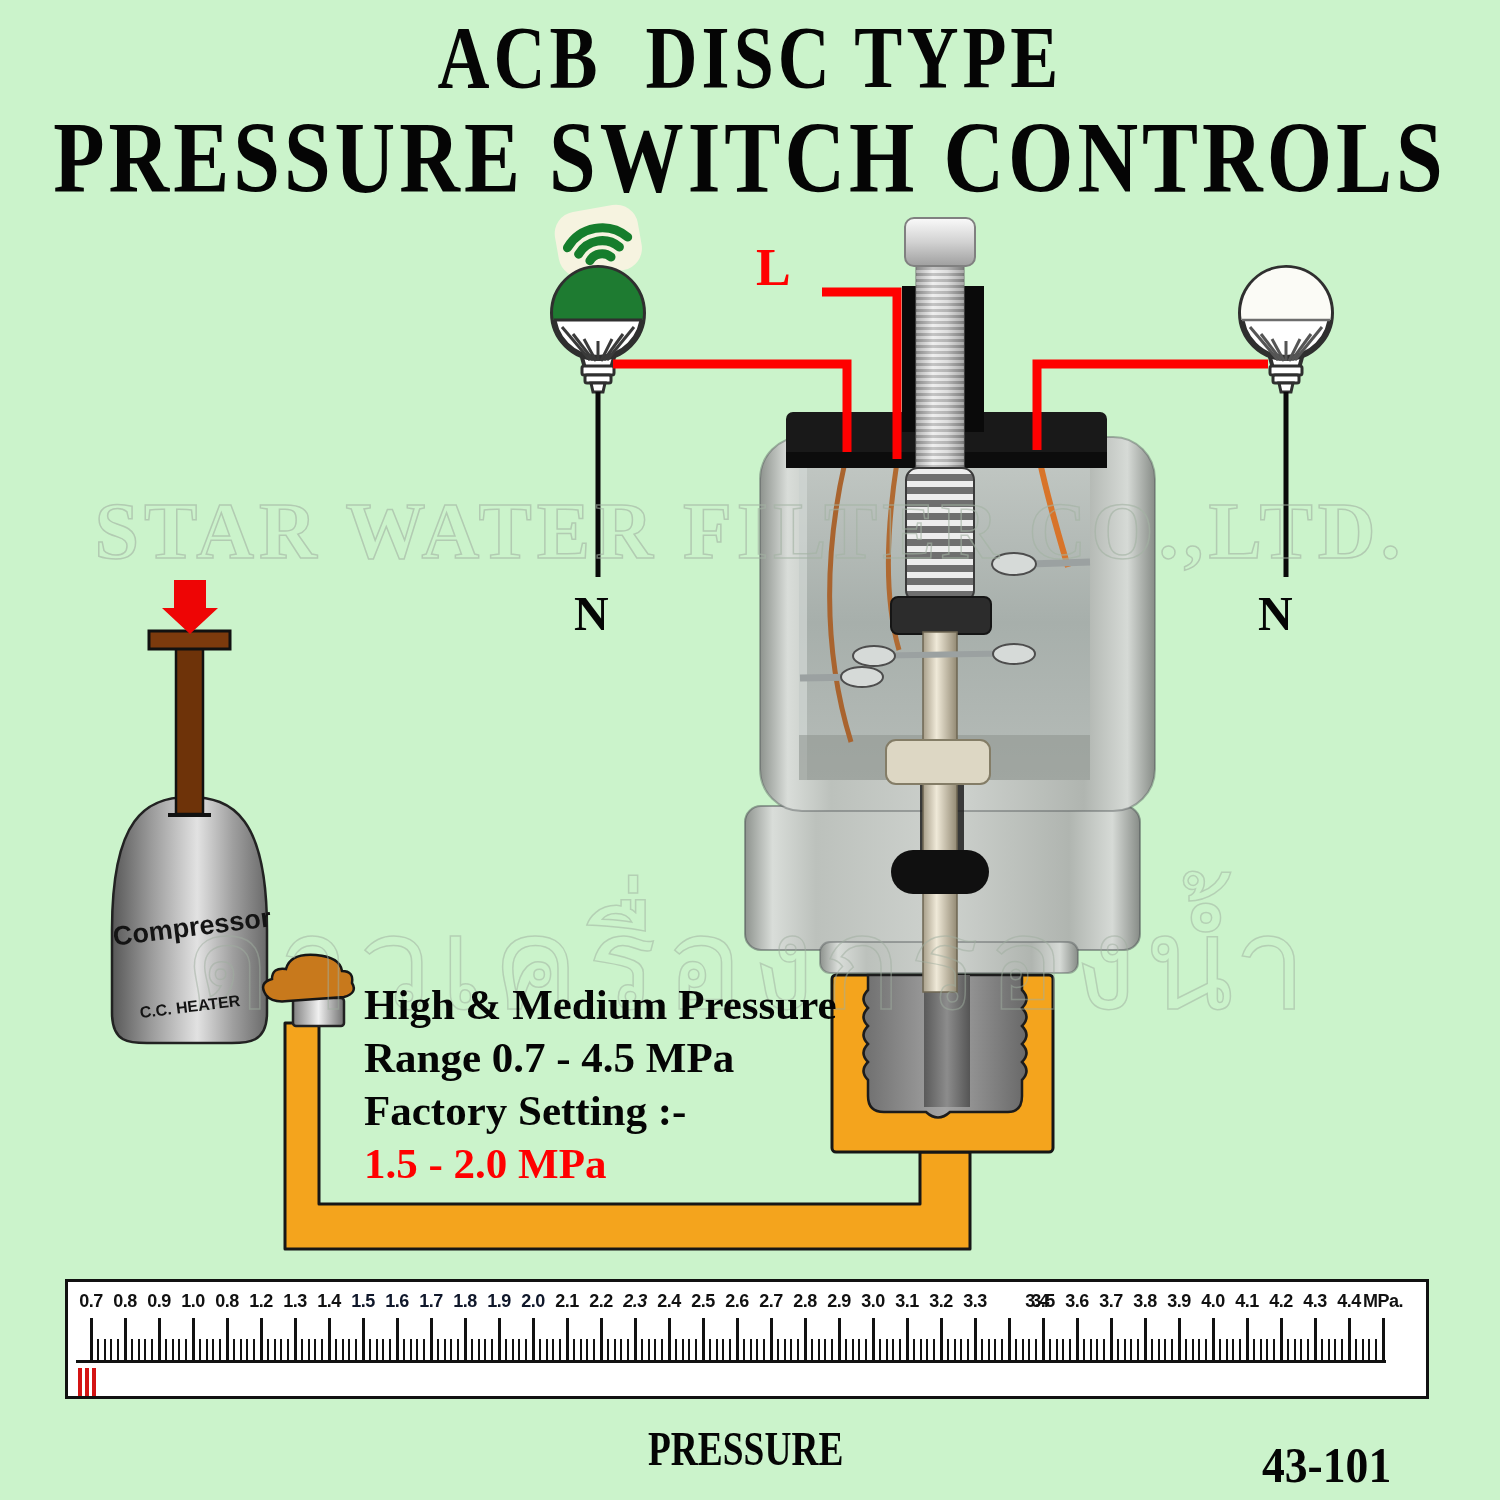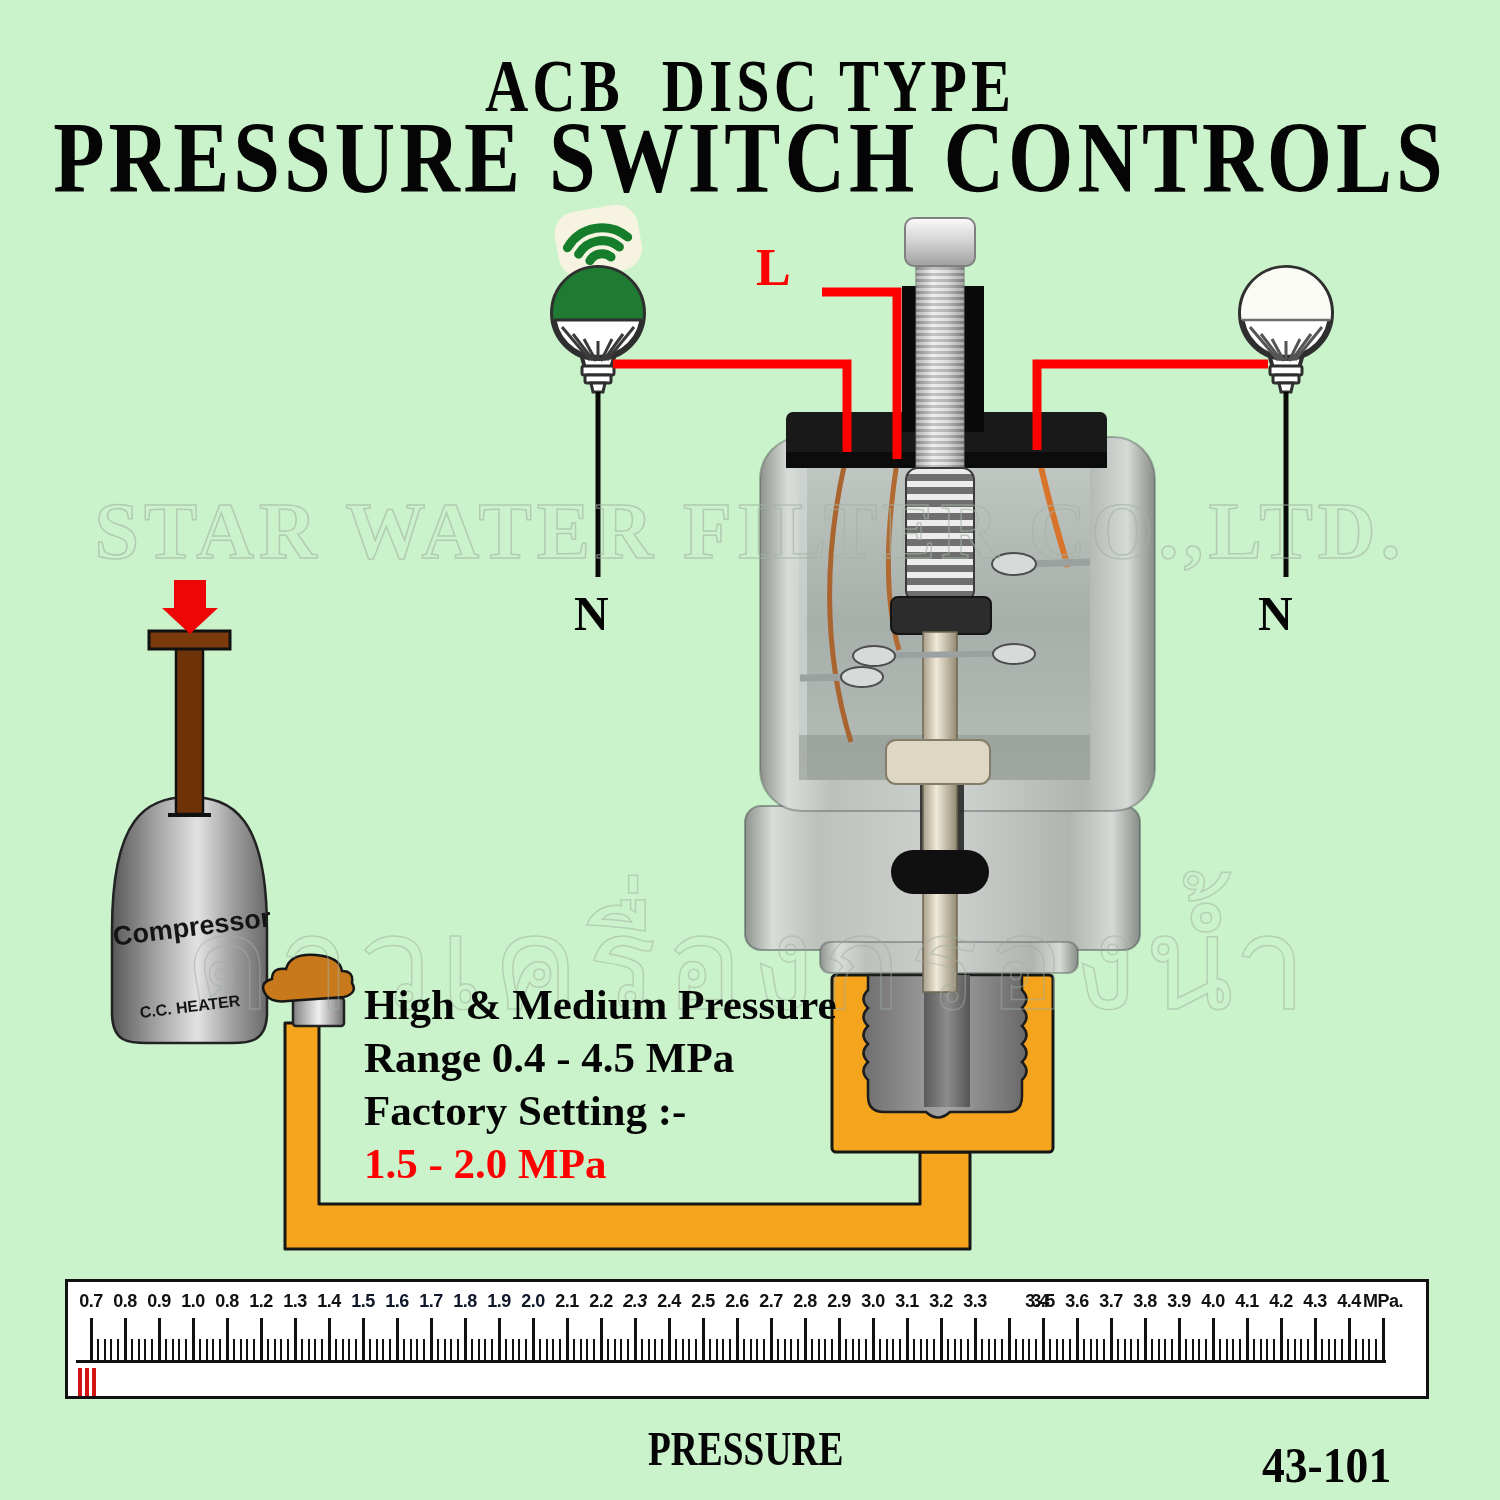--- a/index.html
+++ b/index.html
@@ -1,21 +1,21 @@
 <!DOCTYPE html>
 <html><head>
 <meta charset="utf-8">
 <style>
   html,body{margin:0;padding:0;}
   #canvas{position:relative;width:1500px;height:1500px;background:#cbf3cb;overflow:hidden;
           font-family:"Liberation Serif",serif;}
   .abs{position:absolute;}
   .t-serif{font-family:"Liberation Serif",serif;font-weight:bold;color:#050505;}
   .stretch{display:inline-block;transform:scaleY(1.22);transform-origin:top center;}
-  #title1{left:0;right:0;top:8px;text-align:center;font-size:60px;letter-spacing:4px;white-space:pre;z-index:3;margin-top:37px;}
+  #title1{left:0;right:0;top:8px;text-align:center;font-size:72px;letter-spacing:4px;white-space:pre;z-index:3;}
   #title2{left:0;right:0;top:98px;text-align:center;font-size:84px;letter-spacing:4px;white-space:pre;z-index:3;}
   #wm-company{left:0;right:0;top:486px;text-align:center;font-size:80px;font-weight:bold;
       letter-spacing:5px;color:transparent;-webkit-text-stroke:1.5px #a3b3a3;opacity:.62;z-index:2;
       font-family:"Liberation Serif",serif;white-space:pre;}
   #wm-thai{left:0;right:0;top:860px;text-align:center;font-size:130px;letter-spacing:8px;
       color:transparent;-webkit-text-stroke:1.5px #9fae9f;opacity:.5;z-index:2;
       font-family:"DejaVu Sans",sans-serif;}
   #label-l{left:756px;top:238px;font-size:52px;color:#ff0000;z-index:3;}
   #label-n-left{left:574px;top:586px;font-size:48px;z-index:3;}
   #label-n-right{left:1258px;top:586px;font-size:48px;z-index:3;}
@@ -227,21 +227,21 @@
 
   <div class="abs t-serif" id="label-l">L</div>
   <div class="abs t-serif" id="label-n-left">N</div>
   <div class="abs t-serif" id="label-n-right">N</div>
 
   <div class="abs" id="comp-label">Compressor</div>
   <div class="abs" id="comp-sub">C.C. HEATER</div>
 
   <div class="abs t-serif" id="specs">
     <div>High &amp; Medium Pressure</div>
-    <div>Range 0.4 - 4.5 MPa</div>
+    <div>Range 0.7 - 4.5 MPa</div>
     <div>Factory Setting :-</div>
     <div class="red">1.5 - 2.0 MPa</div>
   </div>
 
   <div class="abs" id="ruler">
     <div id="scale-labels">
         <span class="sc-lab" style="left: 23px;">0.7</span>
         <span class="sc-lab" style="left: 57px;">0.8</span>
         <span class="sc-lab" style="left: 91px;">0.9</span>
         <span class="sc-lab" style="left: 125px;">1.0</span>

